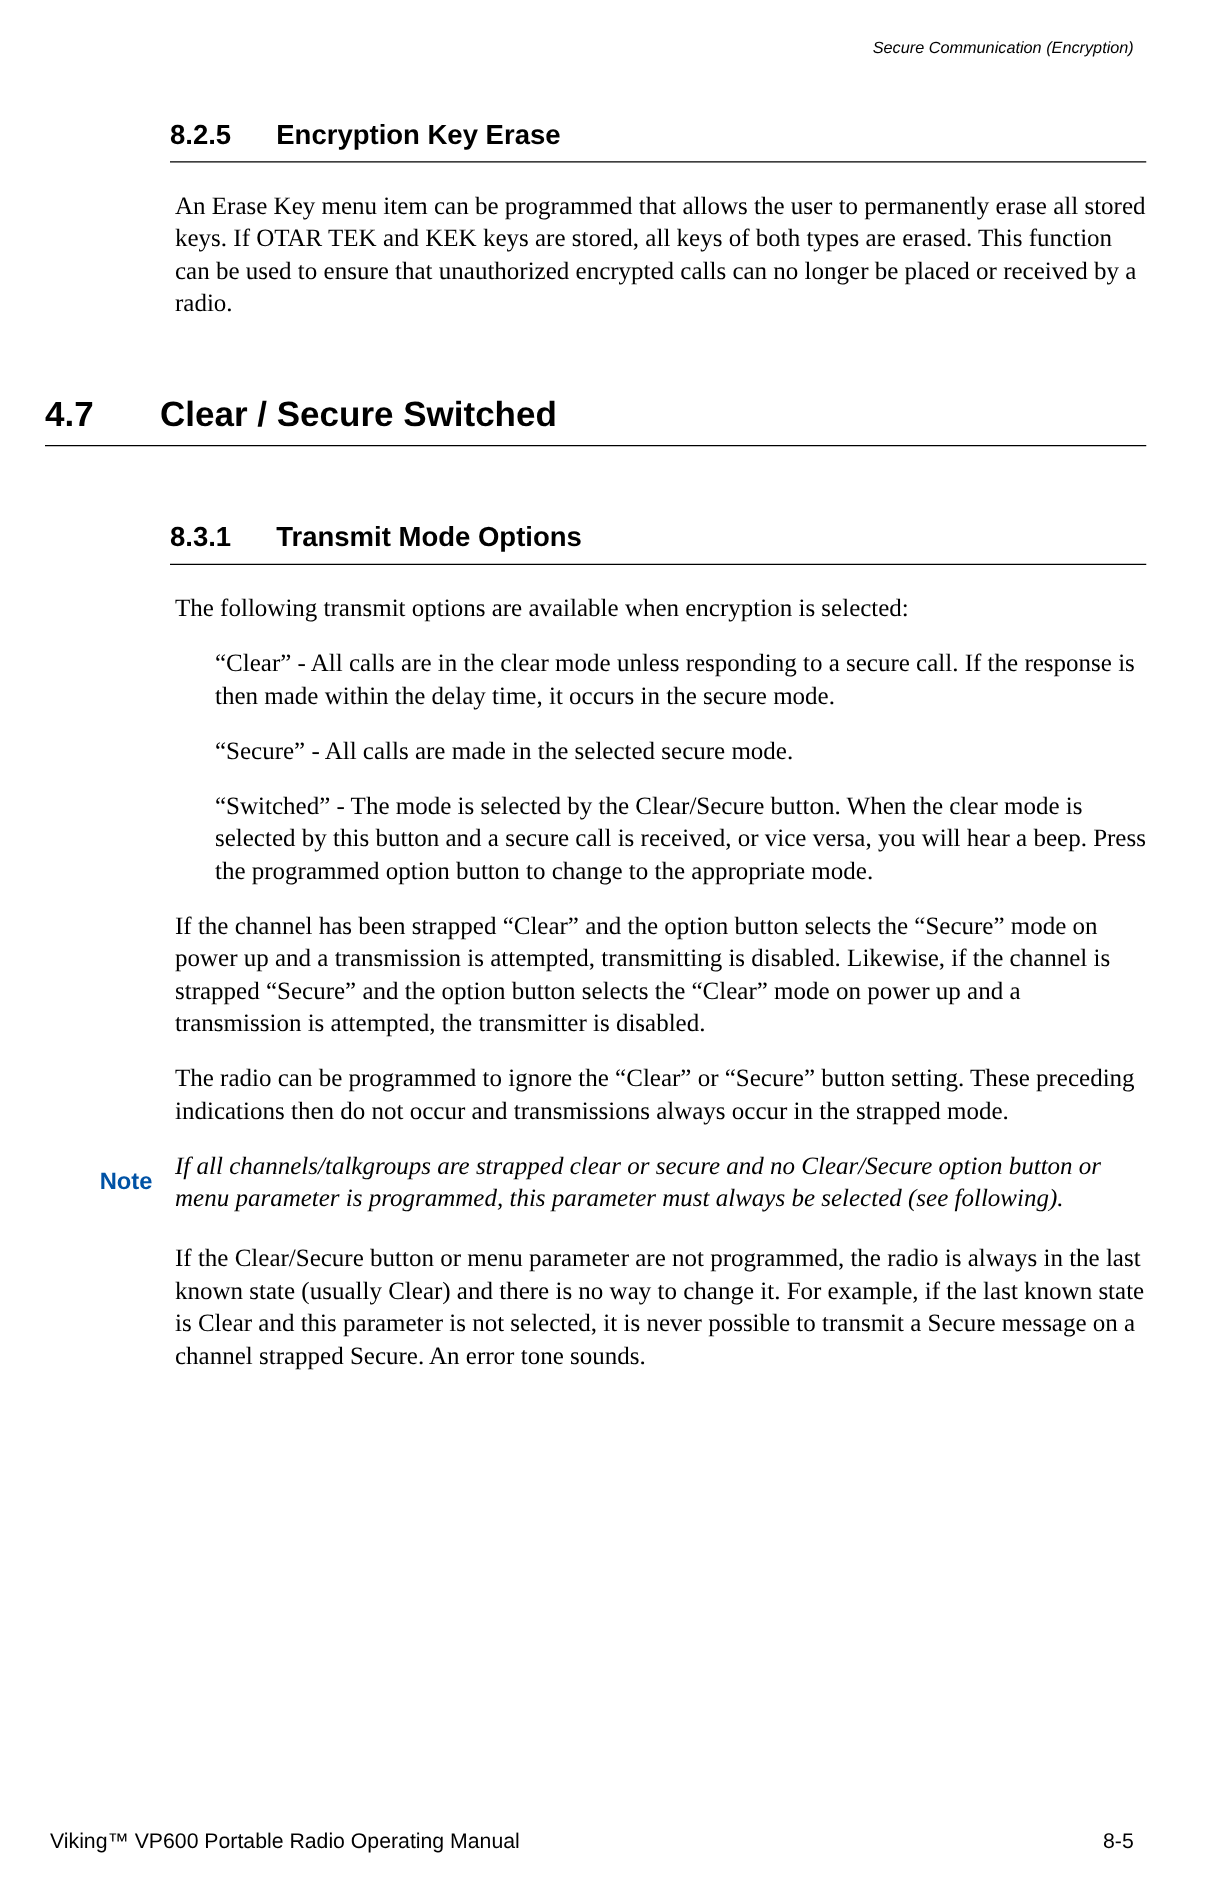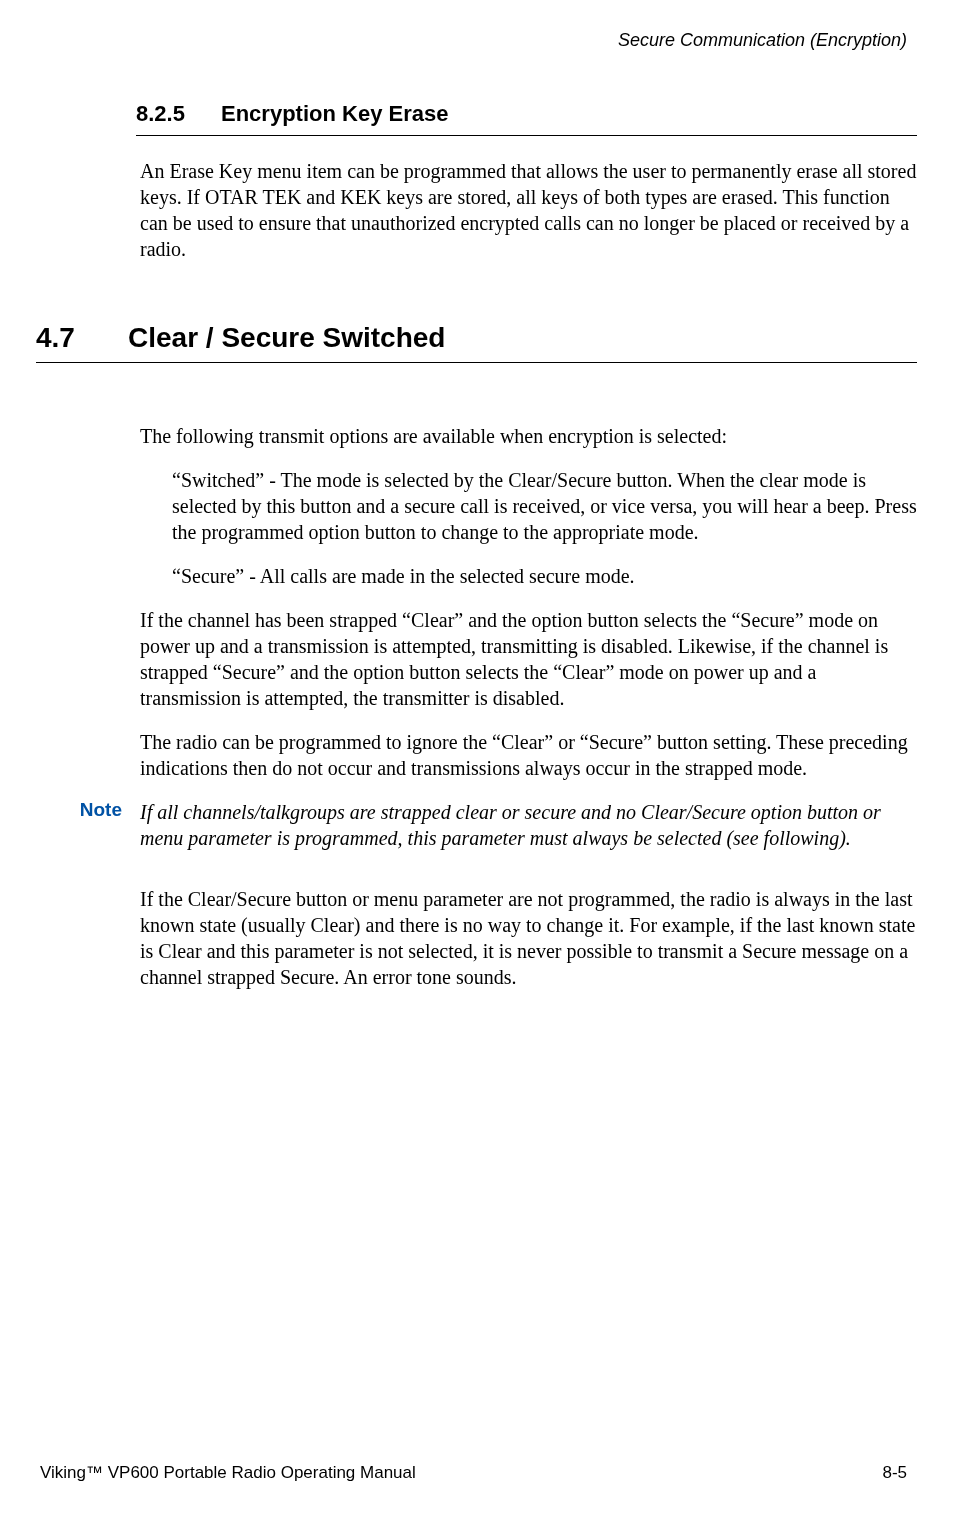--- a/index.html
+++ b/index.html
@@ -13,21 +13,21 @@
       background: white;
       font-family: 'Times New Roman', Times, serif;
       color: #000;
       position: relative;
       padding: 30px 60px 40px 40px;
     }
     .header {
       text-align: right;
       font-style: italic;
       font-family: Arial, Helvetica, sans-serif;
-      font-size: 18px;
+      font-size: 13px;
       margin-bottom: 50px;
       margin-right: 10px;
     }
     .section-sub {
       margin-left: 100px;
       margin-bottom: 60px;
     }
     .sub-heading {
       font-family: Arial, Helvetica, sans-serif;
       font-weight: bold;
@@ -63,22 +63,23 @@
       margin-bottom: 18px;
     }
     .indent-text {
       font-size: 20px;
       line-height: 1.3;
       margin-bottom: 18px;
       margin-left: 32px;
     }
     .note-row {
       display: flex;
-      margin-bottom: 35px;
+      margin-bottom: 22px;
       margin-left: -66px;
+      align-items: center;
     }
     .note-label {
       font-family: Arial, Helvetica, sans-serif;
       font-weight: bold;
       color: #0052a5;
       font-size: 19px;
       width: 66px;
       flex-shrink: 0;
       text-align: right;
       padding-right: 18px;
@@ -110,23 +111,27 @@
   </div>
   <p class="body-text">An Erase Key menu item can be programmed that allows the user to permanently erase all stored keys. If OTAR TEK and KEK keys are stored, all keys of both types are erased. This function can be used to ensure that unauthorized encrypted calls can no longer be placed or received by a radio.</p>
 </div>
 
 <div class="section-main">
   <div class="main-heading">
     <span class="num">4.7</span><span>Clear / Secure Switched</span>
   </div>
 
   <div class="section-sub">
+    <div class="sub-heading">
+      <span class="num">8.3.1</span><span>Transmit Mode Options</span>
+    </div>
     <p class="body-text">The following transmit options are available when encryption is selected:</p>
+    <p class="indent-text">“Clear” - All calls are in the clear mode unless responding to a secure call. If the response is then made within the delay time, it occurs in the secure mode.</p>
+    <p class="indent-text">“Secure” - All calls are made in the selected secure mode.</p>
     <p class="indent-text">“Switched” - The mode is selected by the Clear/Secure button. When the clear mode is selected by this button and a secure call is received, or vice versa, you will hear a beep. Press the programmed option button to change to the appropriate mode.</p>
-    <p class="indent-text">“Secure” - All calls are made in the selected secure mode.</p>
     <p class="body-text">If the channel has been strapped “Clear” and the option button selects the “Secure” mode on power up and a transmission is attempted, transmitting is disabled. Likewise, if the channel is strapped “Secure” and the option button selects the “Clear” mode on power up and a transmission is attempted, the transmitter is disabled.</p>
     <p class="body-text">The radio can be programmed to ignore the “Clear” or “Secure” button setting. These preceding indications then do not occur and transmissions always occur in the strapped mode.</p>
     <div class="note-row">
       <div class="note-label">Note</div>
       <div class="note-text">If all channels/talkgroups are strapped clear or secure and no Clear/Secure option button or menu parameter is programmed, this parameter must always be selected (see following).</div>
     </div>
     <p class="body-text">If the Clear/Secure button or menu parameter are not programmed, the radio is always in the last known state (usually Clear) and there is no way to change it. For example, if the last known state is Clear and this parameter is not selected, it is never possible to transmit a Secure message on a channel strapped Secure. An error tone sounds.</p>
   </div>
 </div>
 

